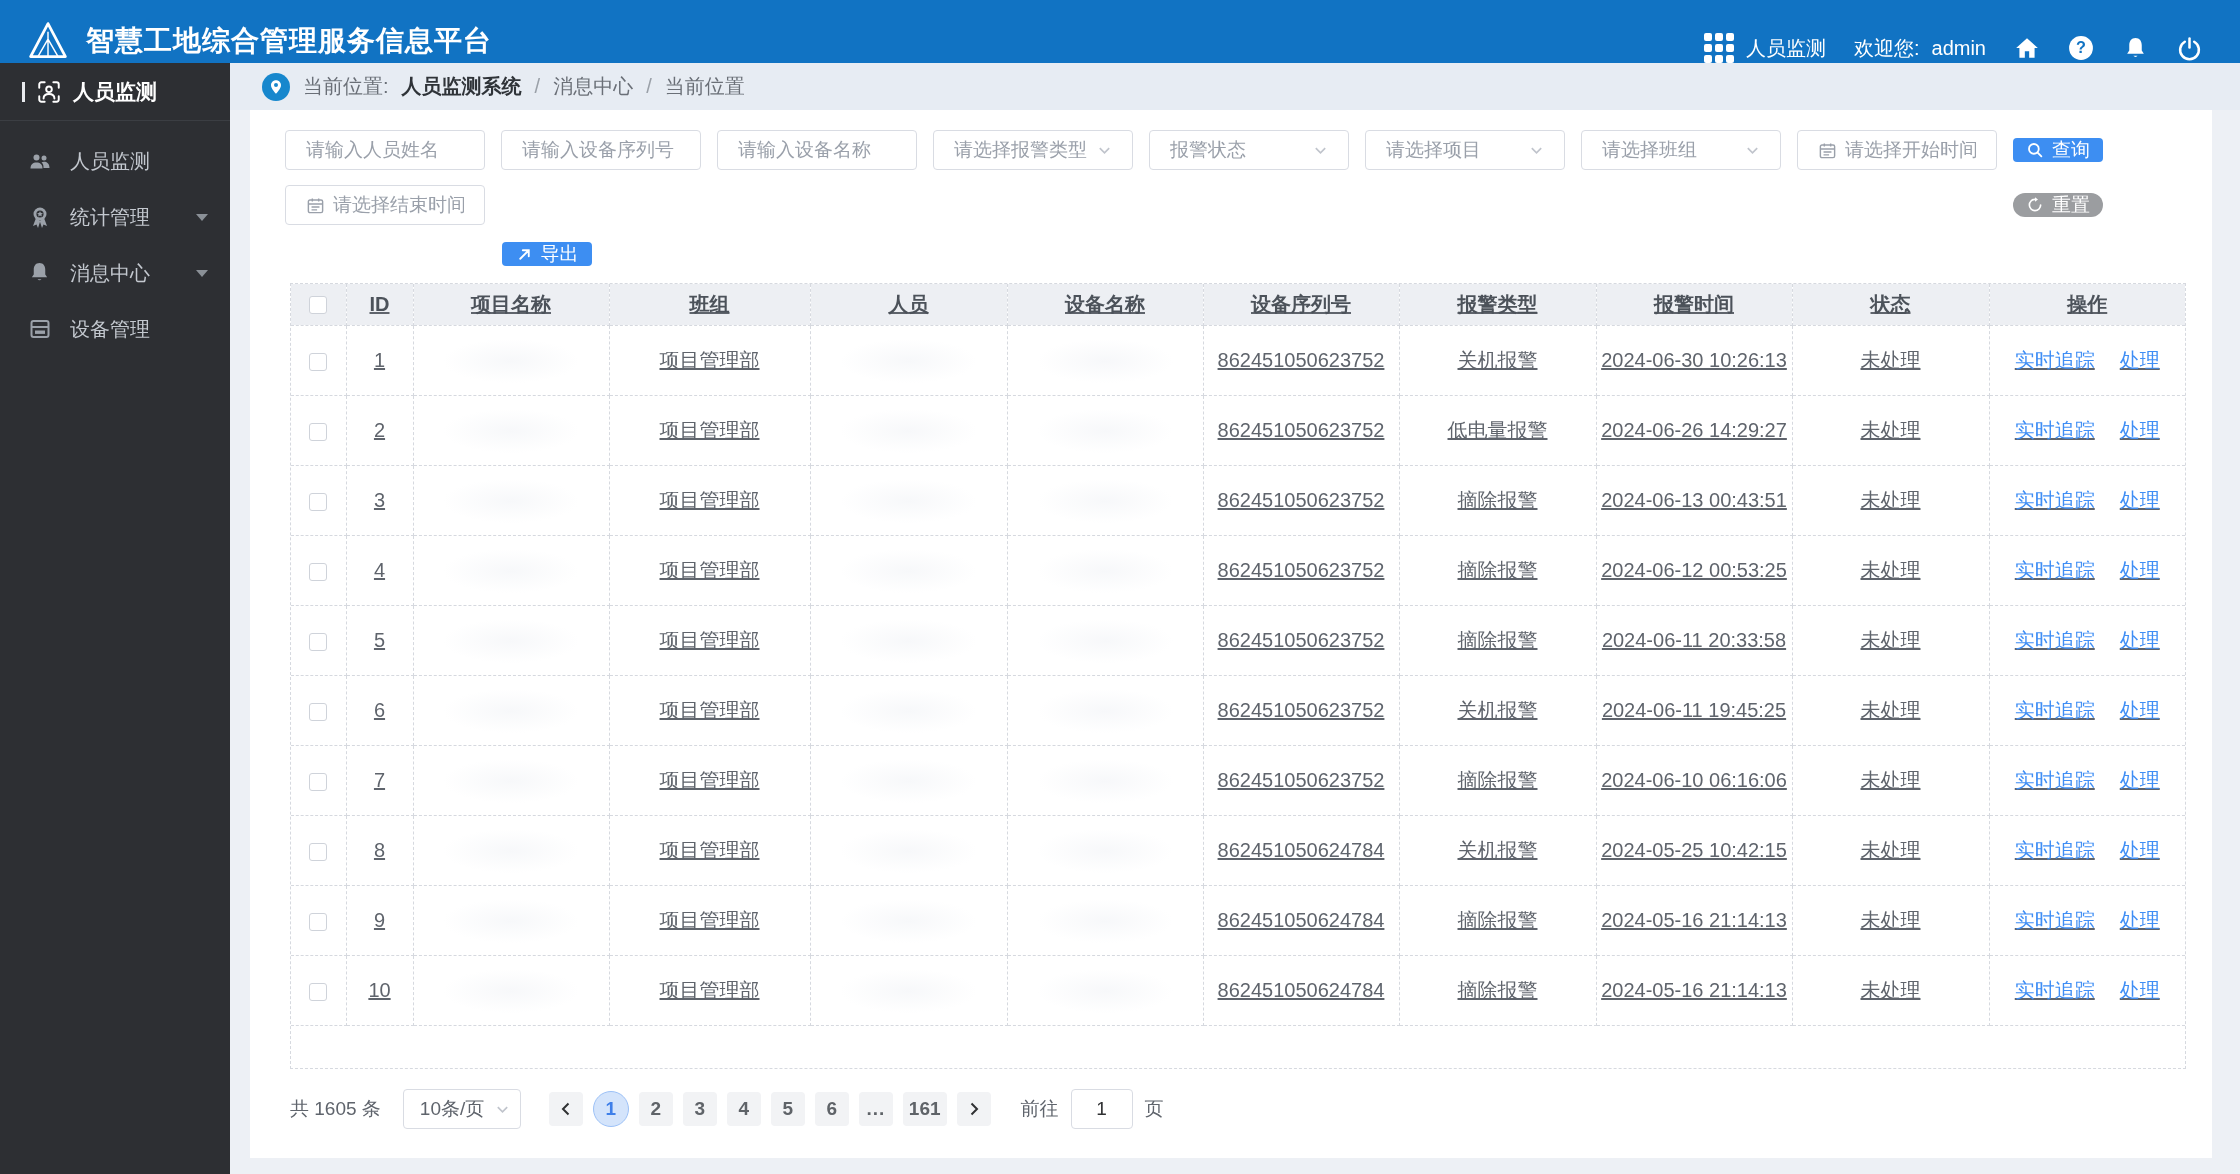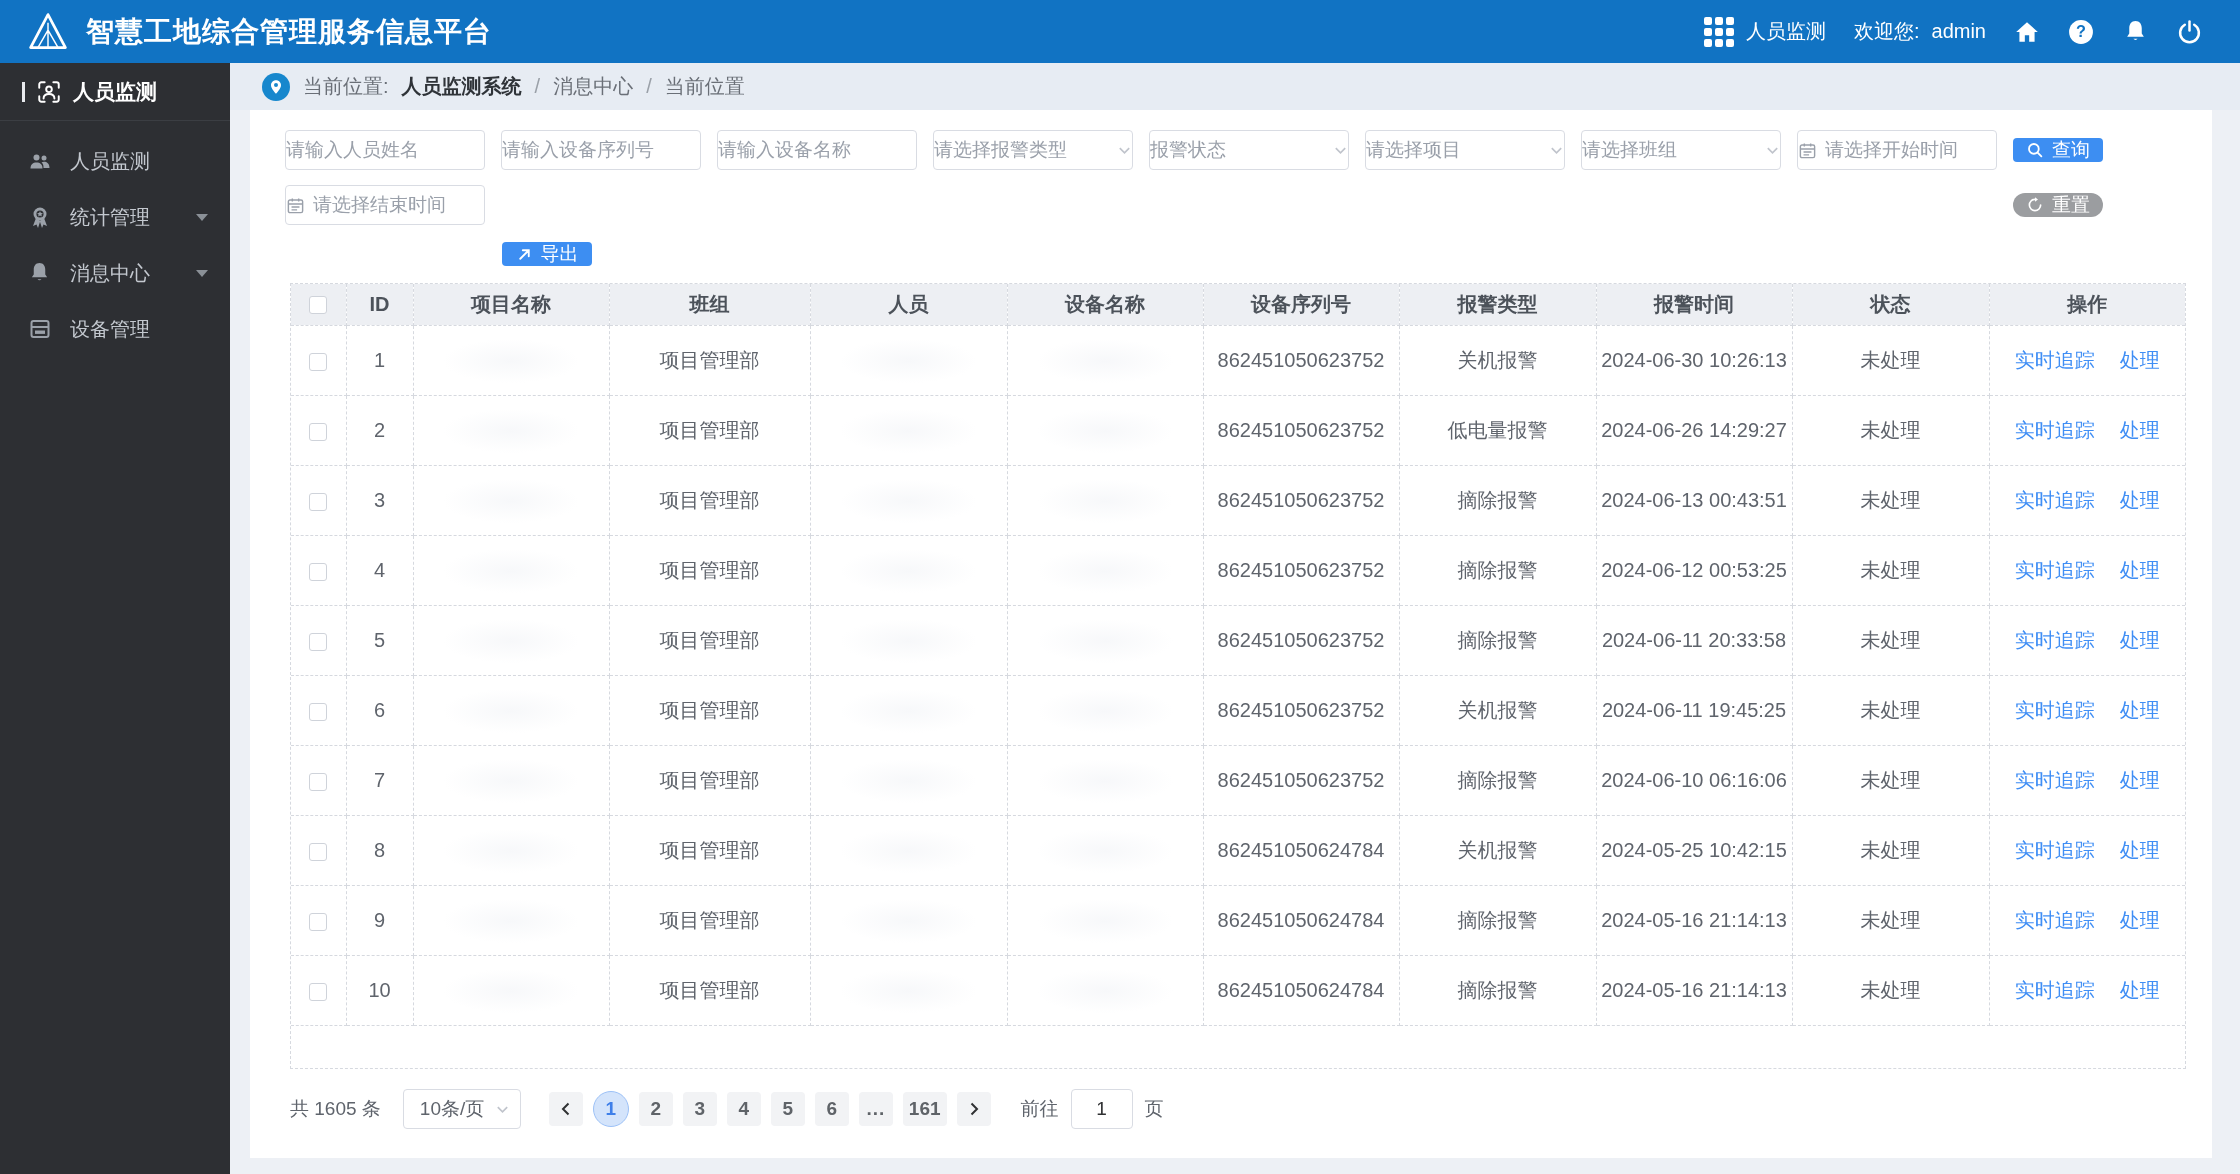--- a/index.html
+++ b/index.html
@@ -5,21 +5,21 @@
   * { box-sizing: border-box; }
   html,body { margin:0; padding:0; }
   body {
     width:2240px; height:1174px; overflow:hidden; position:relative;
     font-family:"Liberation Sans","DejaVu Sans",sans-serif;
     background:#edf0f5; color:#5f646c;
   }
   
   .topbar {
     position:absolute; top:0; left:0; width:2240px; height:63px;
-    background:#1173c3; display:flex; align-items:center;
+    background:#1173c3; display:flex; align-items:flex-end;
     justify-content:space-between; padding:0 38px 0 26px; color:#fff;
   }
   .topbar-left { display:flex; align-items:center; gap:16px; }
   .app-title { font-size:28px; font-weight:bold; letter-spacing:1px; }
   .topbar-right { display:flex; align-items:center; gap:28px; }
   .module-group { display:flex; align-items:center; gap:12px; font-size:20px; }
   .grid-icon { display:grid; grid-template-columns:repeat(3,8px); grid-gap:3px; }
   .grid-icon i { width:8px; height:8px; background:#fff; border-radius:2px; display:block; }
   .welcome-group { display:flex; align-items:center; gap:12px; font-size:20px; }
   .hicon { width:26px; height:26px; display:inline-flex; align-items:center; justify-content:center; cursor:pointer; }
@@ -55,37 +55,37 @@
     display:inline-flex; align-items:center; justify-content:center; }
   .panel {
     flex:1 1 auto; margin:0 28px 16px 20px; background:#ffffff;
     padding-top:20px; overflow:hidden;
   }
   
   .filter-row { display:flex; gap:16px; margin:0 109px 0 35px; align-items:center; }
   .filter-row + .filter-row { margin-top:15px; }
   .f-box {
     width:200px; height:40px; border:1px solid #d9dce3; border-radius:4px;
-    background:#fff; display:flex; align-items:center; padding:0 0;
+    background:#fff; display:flex; align-items:center; padding:0 20px;
     font-size:19px; color:#9aa0aa; cursor:text; gap:8px;
   }
   .f-box.select { cursor:pointer; }
   .f-box .ph { flex:1 1 auto; white-space:nowrap; overflow:hidden; }
   .f-box .chev { flex:0 0 auto; color:#c0c4cc; }
   .btn {
     height:24px; border:none; border-radius:4px; color:#fff; font-size:19px;
     display:inline-flex; align-items:center; justify-content:center; gap:8px;
     cursor:pointer; font-family:inherit;
   }
   .btn-primary { background:#3d8ef2; width:90px; }
   .btn-reset { background:#9b9da0; width:90px; margin-left:auto;border-radius:14px; }
   .btn-search { margin-left:auto; }
   .btn-export { width:90px; margin:17px 0 0 252px; }
   
-  .table-box { margin:16px 26px 0 40px; border:1px dashed #d6d9df; }
+  .table-box { margin:16px 26px 0 40px; border:1px dashed #d6d9df;text-decoration:underline; }
   table { border-collapse:collapse; width:100%; table-layout:fixed; }
   th, td { border-right:1px dashed #d6d9df; border-bottom:1px dashed #d6d9df;
     text-align:center; padding:0; overflow:hidden; }
   th:last-child, td:last-child { border-right:none; }
   thead th { height:42px; background:#edeff3; color:#4c525a; font-size:20px; font-weight:bold; }
   tbody td { height:70px; font-size:20px; color:#5f646c; background:#fff; }
   .checkbox { width:18px; height:18px; border:1px solid #cfd3da; border-radius:3px;
     background:#fff; display:inline-block; vertical-align:middle; cursor:pointer; }
   .redact { width:82%; height:52px; margin:0 auto; border-radius:50%;
     background:radial-gradient(closest-side,#f7f8fa 0%,#ffffff 85%); }

